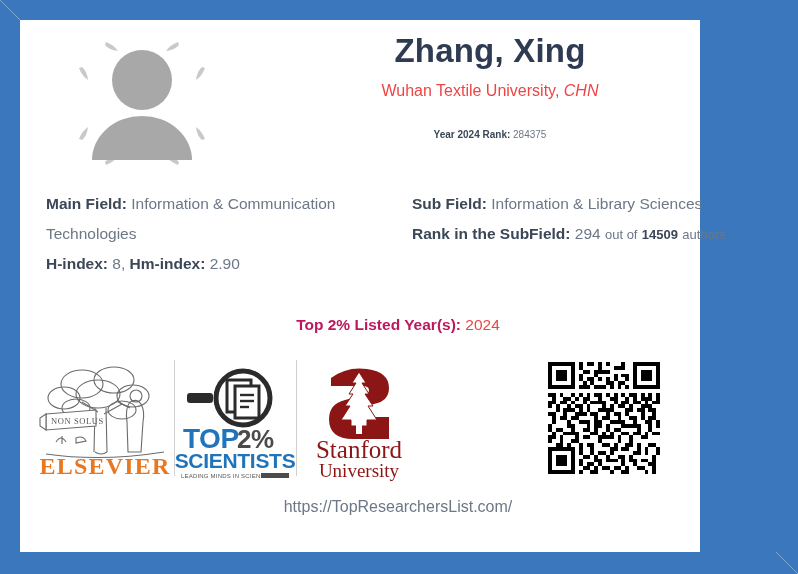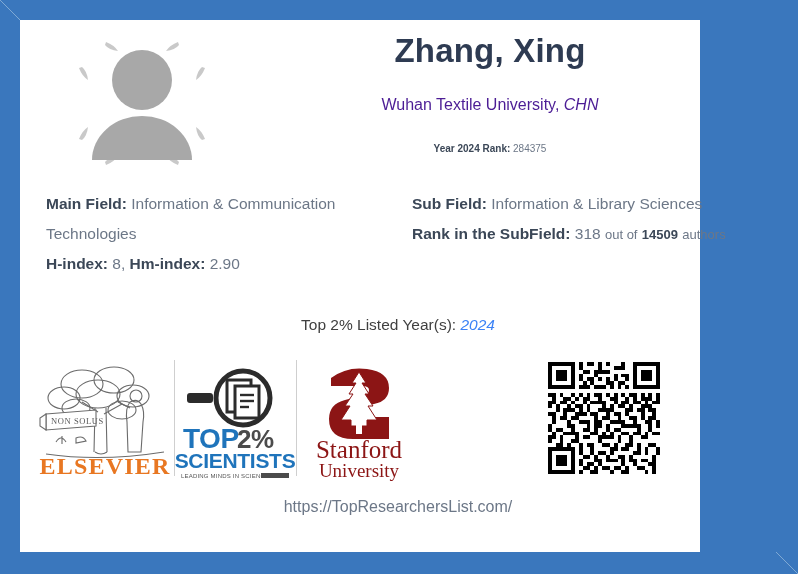--- a/index.html
+++ b/index.html
@@ -37,21 +37,21 @@
   .avatar-person{position:absolute;left:22px;top:22px;width:116px;height:112px;}
 
   .name-block{
     position:absolute;left:190px;top:8px;width:560px;text-align:center;
   }
   .author-name{
     font-size:33px;font-weight:bold;color:#2e3b52;letter-spacing:.2px;
     line-height:46px;
   }
   .affiliation{
-    font-size:16px;color:#4c1d95;line-height:26px;margin-top:18px;
+    font-size:16px;color:#ef4444;line-height:26px;margin-top:4px;
   }
   .affiliation .country{font-style:italic;}
   .year-rank{
     margin-top:20px;font-size:10px;color:#6c7787;line-height:22px;
   }
   .year-rank b{color:#3b4757;font-weight:bold;}
 
   
   .details{
     position:absolute;left:0;top:169px;width:756px;height:135px;
@@ -60,22 +60,22 @@
   .col-left{position:absolute;left:26px;top:0;width:350px;}
   .col-right{position:absolute;left:392px;top:0;width:350px;}
   .det-line{line-height:30px;}
   .det-line b{color:#3b4757;font-weight:bold;}
   .small{font-size:13px;}
 
   .top2-line{
     position:absolute;left:0;top:296px;width:756px;text-align:center;
     font-size:15.5px;color:#6c7787;
   }
-  .top2-line b{color:#404040;font-weight:normal;}
-  .top2-line .yrs{font-style:italic;color:#3b82f6;margin-top:7px;}
+  .top2-line b{color:#be185d;font-weight:bold;}
+  .top2-line .yrs{color:#ef4444;margin-top:7px;}
 
   
   .logo-strip{
     position:absolute;left:18px;top:336px;width:740px;height:125px;
   }
   .logo-box{position:absolute;top:0;height:125px;}
   .logo-elsevier{left:0;width:135px;}
   .logo-top2{left:137px;width:120px;}
   .logo-stanford{left:259px;width:125px;}
   .divider{
@@ -155,21 +155,21 @@
         </div>
       </div>
 
       <div class="col-right">
         <div class="det-line">
           <b>Sub Field:</b>
           <span>Information &amp; Library Sciences</span>
         </div>
         <div class="det-line">
           <b>Rank in the SubField:</b>
-          <span>318</span>
+          <span>294</span>
           <span class="small">out of</span>
           <b class="small">14509</b>
           <span class="small">authors</span>
         </div>
       </div>
     </div>
 
     <div class="top2-line">
       <b>Top 2% Listed Year(s):</b>
       <span class="yrs">2024</span>

